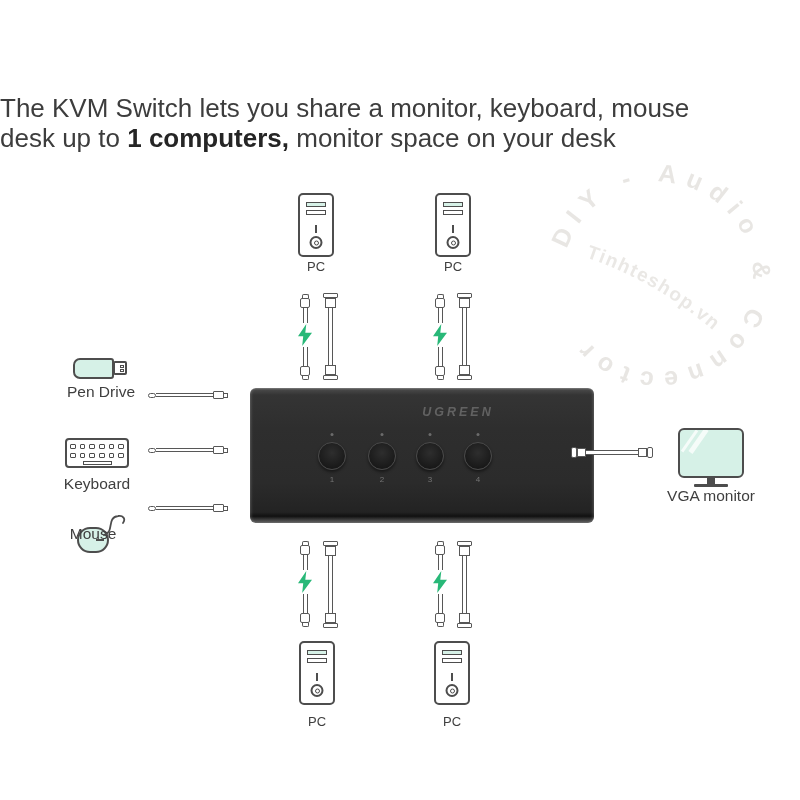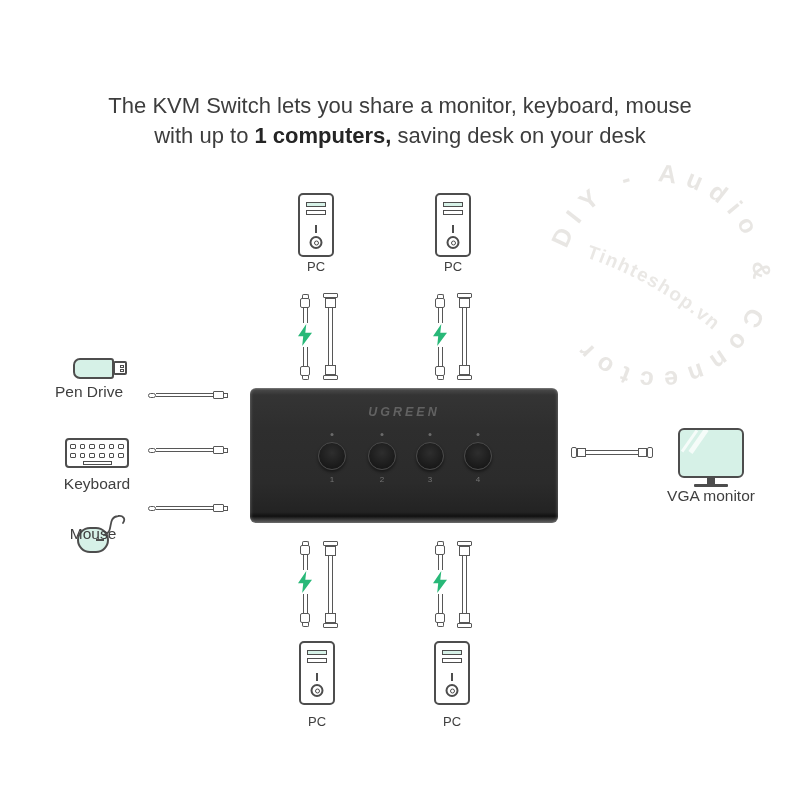--- a/index.html
+++ b/index.html
@@ -2,21 +2,21 @@
 <html><head>
 <meta charset="utf-8">
 <style>
   html,body{margin:0;padding:0;background:#fff;}
   .stage{position:relative;width:800px;height:800px;background:#fff;overflow:hidden;
          font-family:"Liberation Sans",sans-serif;}
 
   
   .title{position:absolute;top:46px;left:0;width:100%;text-align:center;
          font-size:29px;font-weight:bold;color:#17b084;letter-spacing:.5px;}
-  .sub{position:absolute;left:0;width:100%;text-align:center;font-size:22px;color:#3d3d3d;}
+  .sub{position:absolute;left:0;width:100%;text-align:left;font-size:26px;color:#3d3d3d;}
   .sub1{top:93px}.sub2{top:123px}
   .sub b{font-weight:bold;color:#252525;}
 
   
   .wm{position:absolute;left:538px;top:157px;width:244px;height:244px;opacity:.95;}
   .wm text{fill:#e7e5e2;font-weight:bold;font-family:"Liberation Sans",sans-serif;}
   .wm .ring{font-size:25px;letter-spacing:9px;word-spacing:2px;}
   .wm .ctr{font-size:19px;letter-spacing:1.5px;fill:#e9e7e4;}
 
   
@@ -33,21 +33,21 @@
         width:3px;height:3px;border:1.4px solid #4d4d4d;border-radius:50%;}
   .pos-pc-tl{left:298px;top:193px}.pos-pc-tr{left:435px;top:193px}
   .pos-pc-bl{left:299px;top:641px}.pos-pc-br{left:434px;top:641px}
 
   
   .lbl{position:absolute;text-align:center;color:#3f3f3f;}
   .pc-lbl{width:100px;font-size:13px;}
   .side-lbl{width:110px;font-size:15.5px;}
   .pos-pclbl-tl{left:266px;top:259px}.pos-pclbl-tr{left:403px;top:259px}
   .pos-pclbl-bl{left:267px;top:714px}.pos-pclbl-br{left:402px;top:714px}
-  .pos-lbl-pen{left:34px;top:383px}.pos-lbl-kb{left:42px;top:475px}
+  .pos-lbl-pen{left:46px;top:383px}.pos-lbl-kb{left:42px;top:475px}
   .pos-lbl-mouse{left:38px;top:525px}.pos-lbl-mon{left:641px;top:487px;width:140px;}
 
   
   .vcab{position:absolute;width:18px;display:flex;flex-direction:column;align-items:center;}
   .vnub{width:7px;height:4px;border:1.5px solid #575757;border-bottom:none;
         border-radius:2px 2px 0 0;background:#fff;box-sizing:border-box;}
   .vnub.f{border-bottom:1.5px solid #575757;border-top:none;border-radius:0 0 2px 2px;}
   .vplug{width:10px;height:10px;border:1.5px solid #575757;border-radius:2px;background:#fff;box-sizing:border-box;}
   .vline{width:5px;border-left:1.5px solid #575757;border-right:1.5px solid #575757;
          background:#fff;box-sizing:border-box;}
@@ -71,21 +71,21 @@
   .gbody{width:9px;height:9px;border:1.5px solid #575757;background:#fff;box-sizing:border-box;}
   .gline{width:52px;height:5px;border-top:1.5px solid #575757;border-bottom:1.5px solid #575757;
          background:#fff;box-sizing:border-box;}
   .pos-hcab1{left:148px;top:389px}.pos-hcab2{left:148px;top:444px}.pos-hcab3{left:148px;top:502px}
   .pos-hcab-vga{left:571px;top:446px}
 
   
   .kvm{position:absolute;left:250px;top:388px;width:308px;height:135px;border-radius:6px;
        background:linear-gradient(180deg,#7a7a7a 0,#474747 2px,#343434 7px,#2e2e2e 30%,
                   #2b2b2b 70%,#232323 92%,#111 95%,#555 99%,#6a6a6a 100%);
-       box-shadow:inset 3px 0 3px -2px rgba(255,255,255,.22), inset -3px 0 3px -2px rgba(255,255,255,.22);}
+       box-shadow:inset 3px 0 3px -2px rgba(255,255,255,.22), inset -3px 0 3px -2px rgba(255,255,255,.22);padding-left:36px;}
   .brand{position:absolute;top:17px;width:100%;text-align:center;color:#626262;
          font-size:12.5px;font-weight:bold;font-style:italic;letter-spacing:3px;}
   .kbtn{position:absolute;top:54px;width:28px;height:28px;border-radius:50%;
         background:radial-gradient(circle at 50% 38%,#2e2e2e,#181818 75%);
         border:1px solid #4a4a4a;box-shadow:0 2px 3px rgba(0,0,0,.45);box-sizing:border-box;}
   .kbtn.b1{left:68px}.kbtn.b2{left:118px}.kbtn.b3{left:166px}.kbtn.b4{left:214px}
   .dot{position:absolute;top:-10px;left:50%;transform:translateX(-50%);width:3px;height:3px;
        border-radius:50%;background:#6b6b6b;}
   .num{position:absolute;bottom:-15px;left:50%;transform:translateX(-50%);font-size:8px;color:#757575;}
 
@@ -128,21 +128,21 @@
     </defs>
     <text class="ring">
       <textPath href="#wm-ring" startOffset="28">DIY - Audio &amp; Connector</textPath>
     </text>
     <text class="ctr">
       <textPath href="#wm-ctr" startOffset="4">Tinhteshop.vn</textPath>
     </text>
   </svg>
 
   <div class="sub sub1">The KVM Switch lets you share a monitor, keyboard, mouse</div>
-  <div class="sub sub2"><span>with up to </span><b>1 computers,</b><span> saving desk on your desk</span></div>
+  <div class="sub sub2"><span>desk up to </span><b>1 computers,</b><span> monitor space on your desk</span></div>
 
   <div class="tower pos-pc-tl">
     <div class="slot s1"></div>
     <div class="slot s2"></div>
     <div class="pline"></div>
     <div class="pbtn"></div>
   </div>
   <div class="tower pos-pc-tr">
     <div class="slot s1"></div>
     <div class="slot s2"></div>

